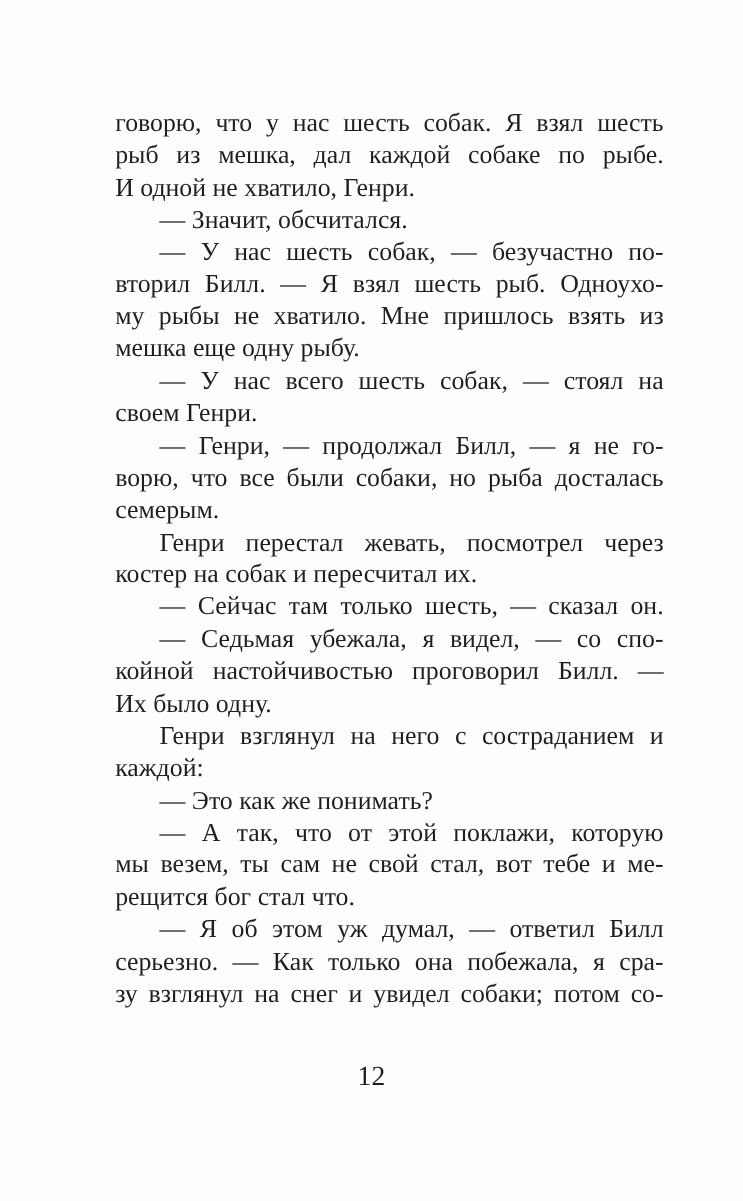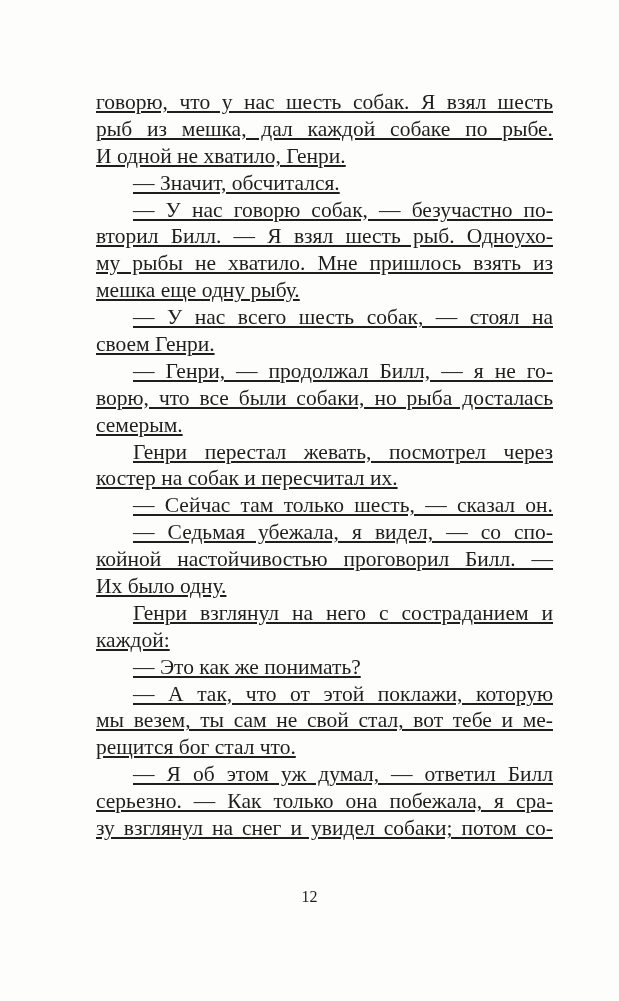--- a/index.html
+++ b/index.html
@@ -22,47 +22,46 @@
     width: 457px;
     font-size: 21.5px;
     line-height: 26.9px;
   }
   .line {
     display: block;
     white-space: nowrap;
     text-align: justify;
     text-align-last: justify;
     height: 26.9px;
-    text-decoration: underline;
   }
   .line.last {
     text-align-last: left;
   }
   .line.indent {
     padding-left: 37px;
   }
   .page-number {
     position: absolute;
     left: 0;
     width: 619px;
     top: 884px;
     text-align: center;
-    font-size: 16px;
+    font-size: 23px;
     line-height: 26px;
   }
 </style>
 </head>
 <body>
 
 <div class="page-text">
   <span class="line">говорю, что у нас шесть собак. Я взял шесть</span>
   <span class="line">рыб из мешка, дал каждой собаке по рыбе.</span>
   <span class="line last">И одной не хватило, Генри.</span>
   <span class="line indent last">— Значит, обсчитался.</span>
-  <span class="line indent">— У нас говорю собак, — безучастно по-</span>
+  <span class="line indent">— У нас шесть собак, — безучастно по-</span>
   <span class="line">вторил Билл. — Я взял шесть рыб. Одноухо-</span>
   <span class="line">му рыбы не хватило. Мне пришлось взять из</span>
   <span class="line last">мешка еще одну рыбу.</span>
   <span class="line indent">— У нас всего шесть собак, — стоял на</span>
   <span class="line last">своем Генри.</span>
   <span class="line indent">— Генри, — продолжал Билл, — я не го-</span>
   <span class="line">ворю, что все были собаки, но рыба досталась</span>
   <span class="line last">семерым.</span>
   <span class="line indent">Генри перестал жевать, посмотрел через</span>
   <span class="line last">костер на собак и пересчитал их.</span>

